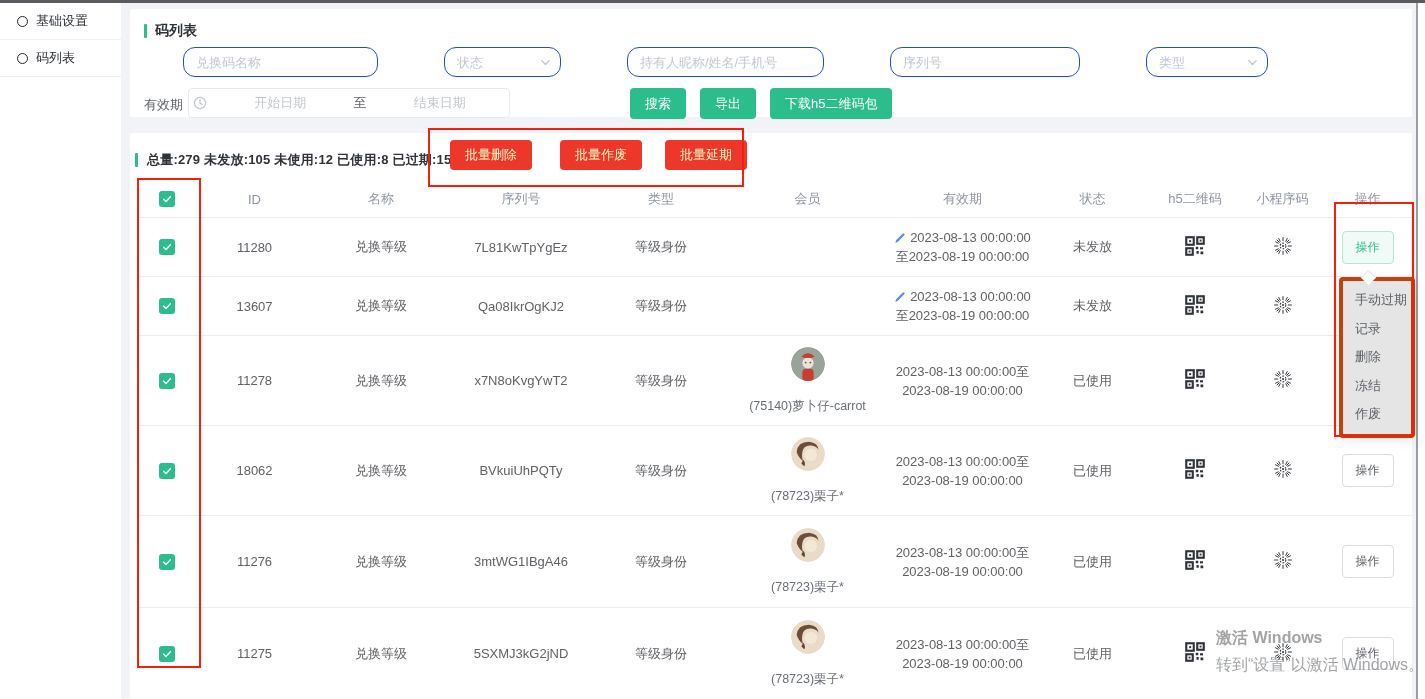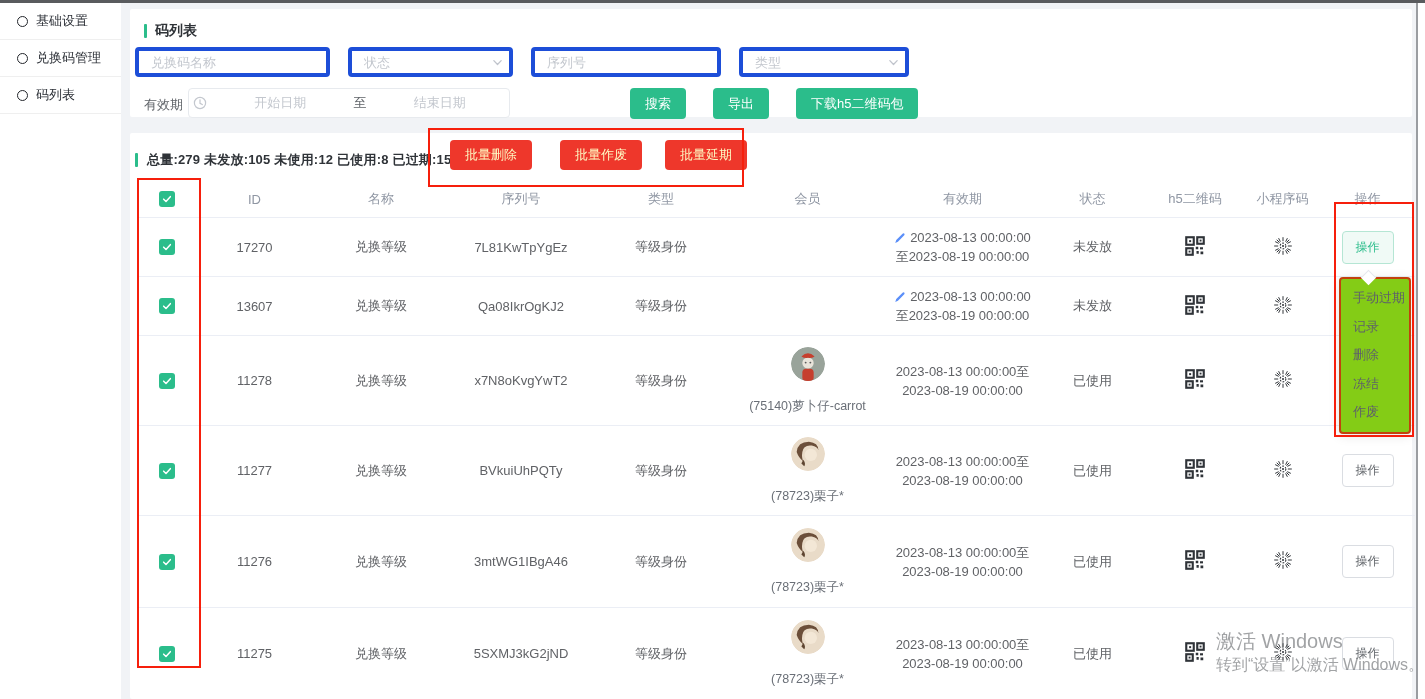--- a/index.html
+++ b/index.html
@@ -20,22 +20,22 @@
 
   
   .card{background:#fff;border-radius:2px;}
   .filter-card{left:130px;top:9px;width:1282px;height:108px;}
   .table-card{left:130px;top:133px;width:1282px;height:566px;}
 
   .sec-title{display:flex;align-items:center;gap:8px;font-size:14px;font-weight:bold;color:#2f3338;}
   .gbar{width:3px;height:14px;background:#2bbd8b;border-radius:1px;}
 
   .frow1{left:5px;top:38px;display:flex;gap:18px;}
-  .inp{height:30px;border:4px solid #1d4ed8;border-radius:4px;padding:0 12px;font-size:13px;
-       color:#606266;background:#fff;box-sizing:border-box;font-family:inherit;}
+  .inp{height:30px;border:1px solid #1d4ed8;border-radius:12px;padding:0 12px;font-size:13px;
+       color:#606266;background:#fff;box-sizing:border-box;font-family:inherit;margin-left:48px;}
   .inp::placeholder{color:#c3c7ce;}
   .sel{position:relative;display:flex;align-items:center;}
   .sel .inp{width:100%;}
   .chev{position:absolute;right:10px;width:11px;height:11px;}
 
   .vlabel{font-size:13px;color:#5f6368;}
   .daterange{display:flex;align-items:center;gap:8px;width:322px;height:30px;border:1px solid #e7eaee;
              border-radius:4px;padding:0 4px;box-sizing:border-box;background:#fff;}
   .daterange .ph{color:#c3c7ce;font-size:13px;flex:1;text-align:center;}
   .daterange .to{color:#5f6368;font-size:13px;}
@@ -64,32 +64,32 @@
   .qr{width:20px;height:20px;cursor:pointer;}
   .mini{width:22px;height:22px;cursor:pointer;}
   .memb{display:flex;flex-direction:column;align-items:center;gap:17px;}
   .avatar{width:34px;height:34px;border-radius:50%;}
   .mname{font-size:12.5px;color:#6a6f77;}
   .act{padding:7px 13px;font-size:12px;color:#5f6368;background:#fff;border:1px solid #dadde2;
        border-radius:4px;font-family:inherit;cursor:pointer;}
   .act.active{color:#2bbd8b;border-color:#b5e6d4;background:#f0faf6;}
 
   
-  .menu{left:1339px;top:277px;width:68px;background:#84cc16;border:2px solid #c2410c;border-radius:4px;
+  .menu{left:1339px;top:277px;width:68px;background:#e5e5e5;border:4px solid #c2410c;border-radius:4px;
         box-shadow:0 2px 12px rgba(0,0,0,.1);padding:5px 0;z-index:30;}
   .menu-arrow{left:1363px;top:272px;width:10px;height:10px;background:#fff;transform:rotate(45deg);
               border-left:1px solid #e4e7ed;border-top:1px solid #e4e7ed;z-index:31;}
   .menu-item{height:28.5px;line-height:28.5px;padding-left:12px;font-size:13px;color:#5f6368;cursor:pointer;}
 
   
   .ann{border:2px solid #f61f0c;z-index:60;pointer-events:none;}
 
   
   .wm{z-index:50;pointer-events:none;color:rgba(104,106,110,.62);}
-  .wm1{left:1216px;top:628px;font-size:20px;}
+  .wm1{left:1216px;top:628px;font-size:16px;font-weight:bold;}
   .wm2{left:1216px;top:655px;font-size:16px;}
 </style>
 </head>
 <body>
 
 <svg width="0" height="0" style="position:absolute">
   <defs>
     <symbol id="i-check" viewBox="0 0 12 12">
         <polyline points="2,6.2 4.8,9 10,3.2" fill="none" stroke="#fff" stroke-width="1.8" stroke-linecap="round" stroke-linejoin="round"></polyline>
       </symbol>
@@ -158,61 +158,58 @@
 <div class="abs main-bg"></div>
 <div class="abs right-border"></div>
 
 <div class="abs sidebar">
   <div class="side-item">
     <span class="ring"></span>
     <span>基础设置</span>
   </div>
   <div class="side-item">
     <span class="ring"></span>
-    <span>兑换码管理</span>
-  </div>
-  <div class="side-item">
-    <span class="ring"></span>
     <span>码列表</span>
   </div>
 </div>
 
 <div class="abs card filter-card">
   <div class="abs sec-title" style="left:14px;top:13px;">
     <span class="gbar"></span>
     <span>码列表</span>
   </div>
   <div class="abs frow1">
     <input class="inp" style="width: 195px;" placeholder="兑换码名称">
     <span class="sel" style="width:165px">
       <input class="inp" readonly="" placeholder="状态" style="">
       <svg class="chev">
           <use href="#i-chevron"></use>
         </svg>
     </span>
+    <input class="inp" style="width: 197px;" placeholder="持有人昵称/姓名/手机号">
     <input class="inp" style="width: 190px;" placeholder="序列号">
     <span class="sel" style="width:170px">
       <input class="inp" readonly="" placeholder="类型" style="">
       <svg class="chev">
           <use href="#i-chevron"></use>
         </svg>
     </span>
   </div>
   <div class="abs" style="left:14px;top:86px;">
     <span class="vlabel">有效期</span>
   </div>
   <div class="abs daterange" style="left:58px;top:79px;">
     <svg style="width:14px;height:14px;flex:0 0 auto;">
         <use href="#i-clock"></use>
       </svg>
     <span class="ph">开始日期</span>
     <span class="to">至</span>
     <span class="ph">结束日期</span>
   </div>
-  <div class="abs" style="left:500px;top:79px;display:flex;gap:27px;">
+  <div class="abs" style="left:500px;top:79px;display:flex;gap:14px;">
     <button class="btn-green">搜索</button>
     <button class="btn-green">导出</button>
     <button class="btn-green">下载h5二维码包</button>
   </div>
 </div>
 
 <div class="abs card table-card">
   <div class="abs summary">
     <span class="gbar"></span>
     <span class="txt">总量:279 未发放:105 未使用:12 已使用:8 已过期:154</span>
@@ -254,21 +251,21 @@
         <th>操作</th>
       </tr>
     </thead>
     <tbody>
       <tr class="h55">
         <td><span class="cb">
               <svg class="ck">
                 <use href="#i-check"></use>
               </svg>
             </span></td>
-        <td>17270</td>
+        <td>11280</td>
         <td>兑换等级</td>
         <td>7L81KwTpYgEz</td>
         <td>等级身份</td>
         <td></td>
         <td>
           <div class="vl">
               <svg class="pencil">
                 <use href="#i-pencil"></use>
               </svg>
               <span>2023-08-13 00:00:00</span>
@@ -351,21 +348,21 @@
               <use href="#i-mini"></use>
             </svg></td>
         <td><button class="act">操作</button></td>
       </tr>
       <tr class="h90">
         <td><span class="cb">
               <svg class="ck">
                 <use href="#i-check"></use>
               </svg>
             </span></td>
-        <td>11277</td>
+        <td>18062</td>
         <td>兑换等级</td>
         <td>BVkuiUhPQTy</td>
         <td>等级身份</td>
         <td>
           <div class="memb">
             <svg class="avatar">
                 <use href="#av-person"></use>
               </svg>
             <div class="mname">(78723)栗子*</div>
           </div>

